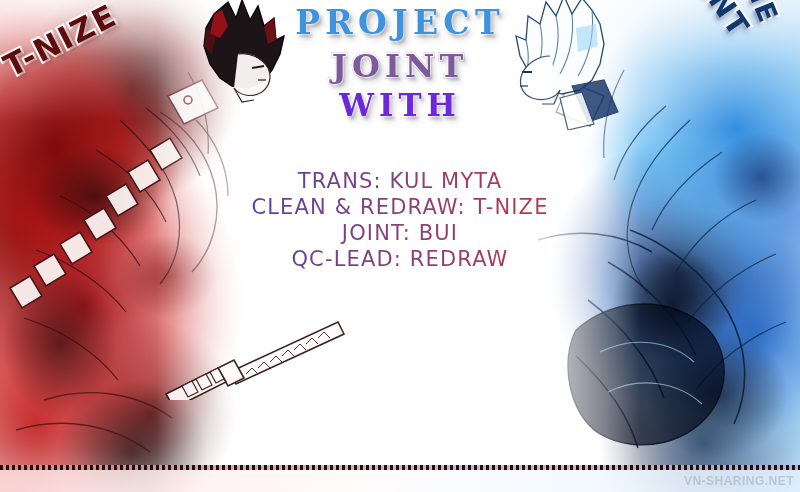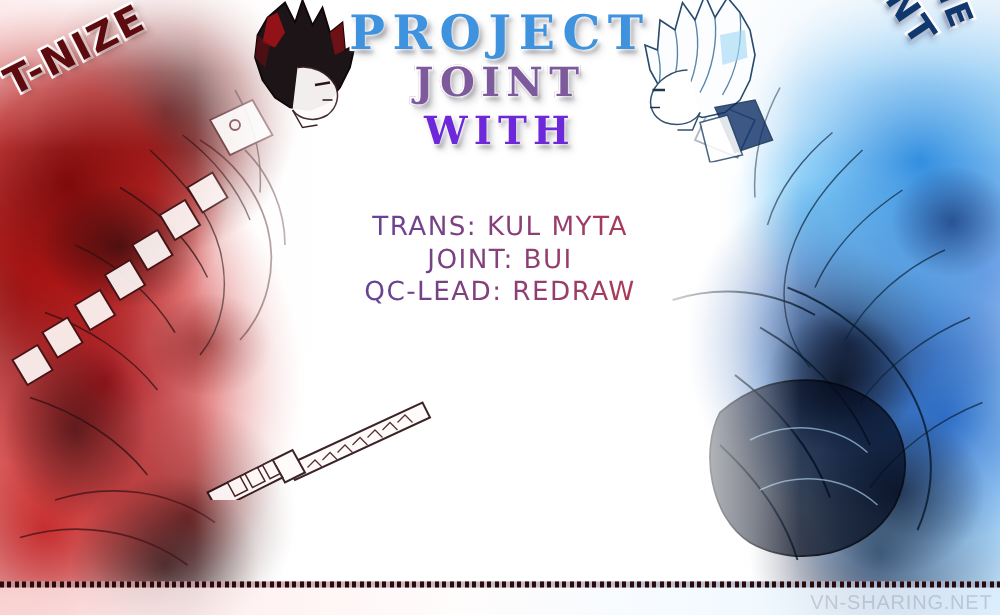--- a/index.html
+++ b/index.html
@@ -81,21 +81,21 @@
   
   #title-block{position:absolute;left:0;right:0;top:0;height:140px;pointer-events:none;}
   .ttl{
     position:absolute;left:0;right:0;text-align:center;
     font-family:"DejaVu Serif",serif;
     font-weight:bold;
     letter-spacing:.16em;
     white-space:nowrap;
   }
   #ttl-project{
-    top:3px;font-size:38px;
+    top:3px;font-size:33px;
     color:#3f92de;
     -webkit-text-stroke:3px #ffffff;
     paint-order:stroke fill;
     text-shadow:
        0 0 2px #ffffff, 0 0 4px #ffffff,
        2px 3px 3px rgba(110,110,120,.55),
        4px 5px 6px rgba(120,120,130,.32);
   }
   #ttl-joint{
     top:47px;font-size:32px;
@@ -202,21 +202,21 @@
     background-image:repeating-linear-gradient(90deg,
       #2a0a0c 0px, #2a0a0c 3px,
       rgba(255,255,255,.0) 3px, rgba(255,255,255,.0) 6px);
   }
   #footer .perf-bg{
     position:absolute;left:0;right:0;top:0;height:5px;
     background:linear-gradient(90deg,rgba(120,30,30,.35),rgba(40,70,120,.3));
   }
   #footer .wm{
     position:absolute;right:6px;top:9px;
-    font-size:16px;font-weight:normal;letter-spacing:.04em;
+    font-size:12px;font-weight:bold;letter-spacing:.04em;
     color:rgba(120,120,135,.30);
     white-space:nowrap;
   }
   #footer .ftxt{
     position:absolute;left:0;right:0;top:6px;
     text-align:center;
     font-family:"Liberation Sans",sans-serif;
     font-size:13px;
     font-weight:bold;
     letter-spacing:.005em;
@@ -381,20 +381,21 @@
     <div class="ttl" id="ttl-joint">JOINT</div>
     <div class="ttl" id="ttl-with">WITH</div>
   </div>
 
   <div class="corner-tag" id="tag-tnize">T-NIZE</div>
   <div class="corner-tag" id="tag-the">THE</div>
   <div class="corner-tag" id="tag-silent">SILENT</div>
 
   <div id="credits">
     <span class="credit-line">TRANS: KUL MYTA</span>
+    <span class="credit-line">CLEAN &amp; REDRAW: T-NIZE</span>
     <span class="credit-line">JOINT: BUI</span>
     <span class="credit-line">QC-LEAD: REDRAW</span>
   </div>
 
   <div id="footer">
     <div class="veil"></div>
     <div class="perf-bg"></div>
     <div class="perf"></div>
     <div class="wm">VN-SHARING.NET</div>
     <div class="ftxt">KOTAROGROUP.WORDPRESS.COM | NHATCHIMAIHEAVEN.BLOGSPOT.COM | VN-SHARING.NET</div>

